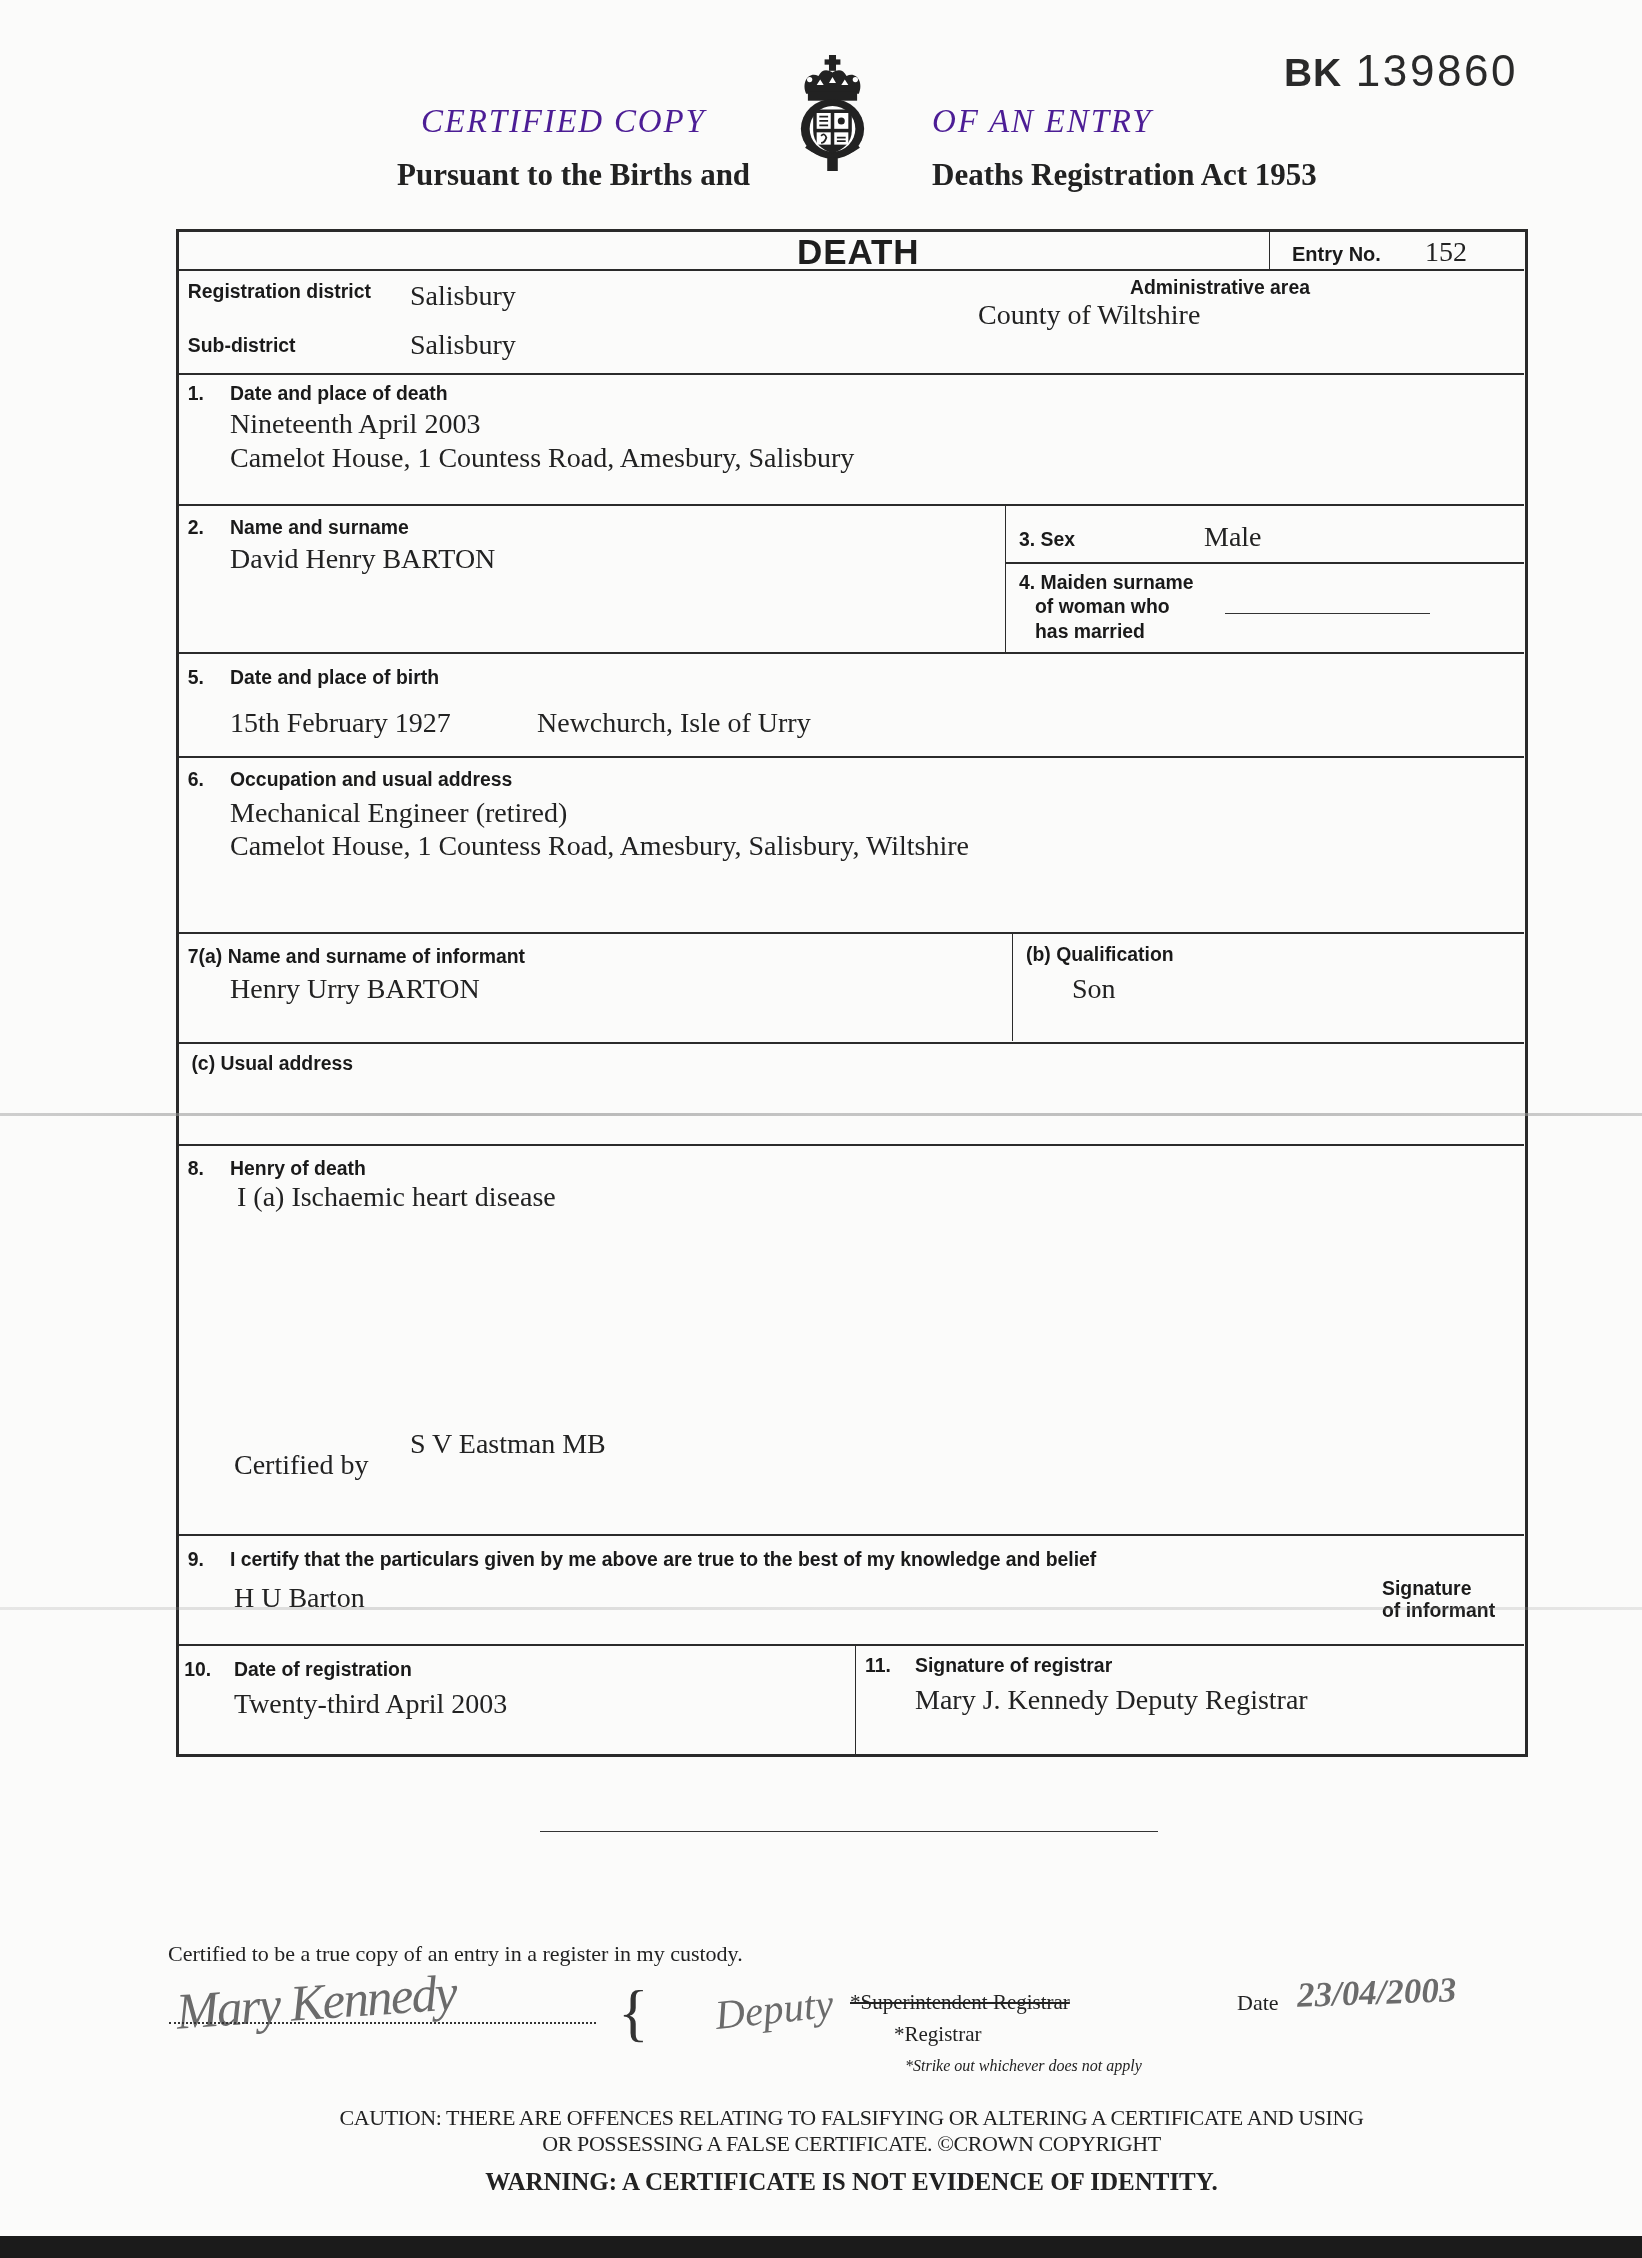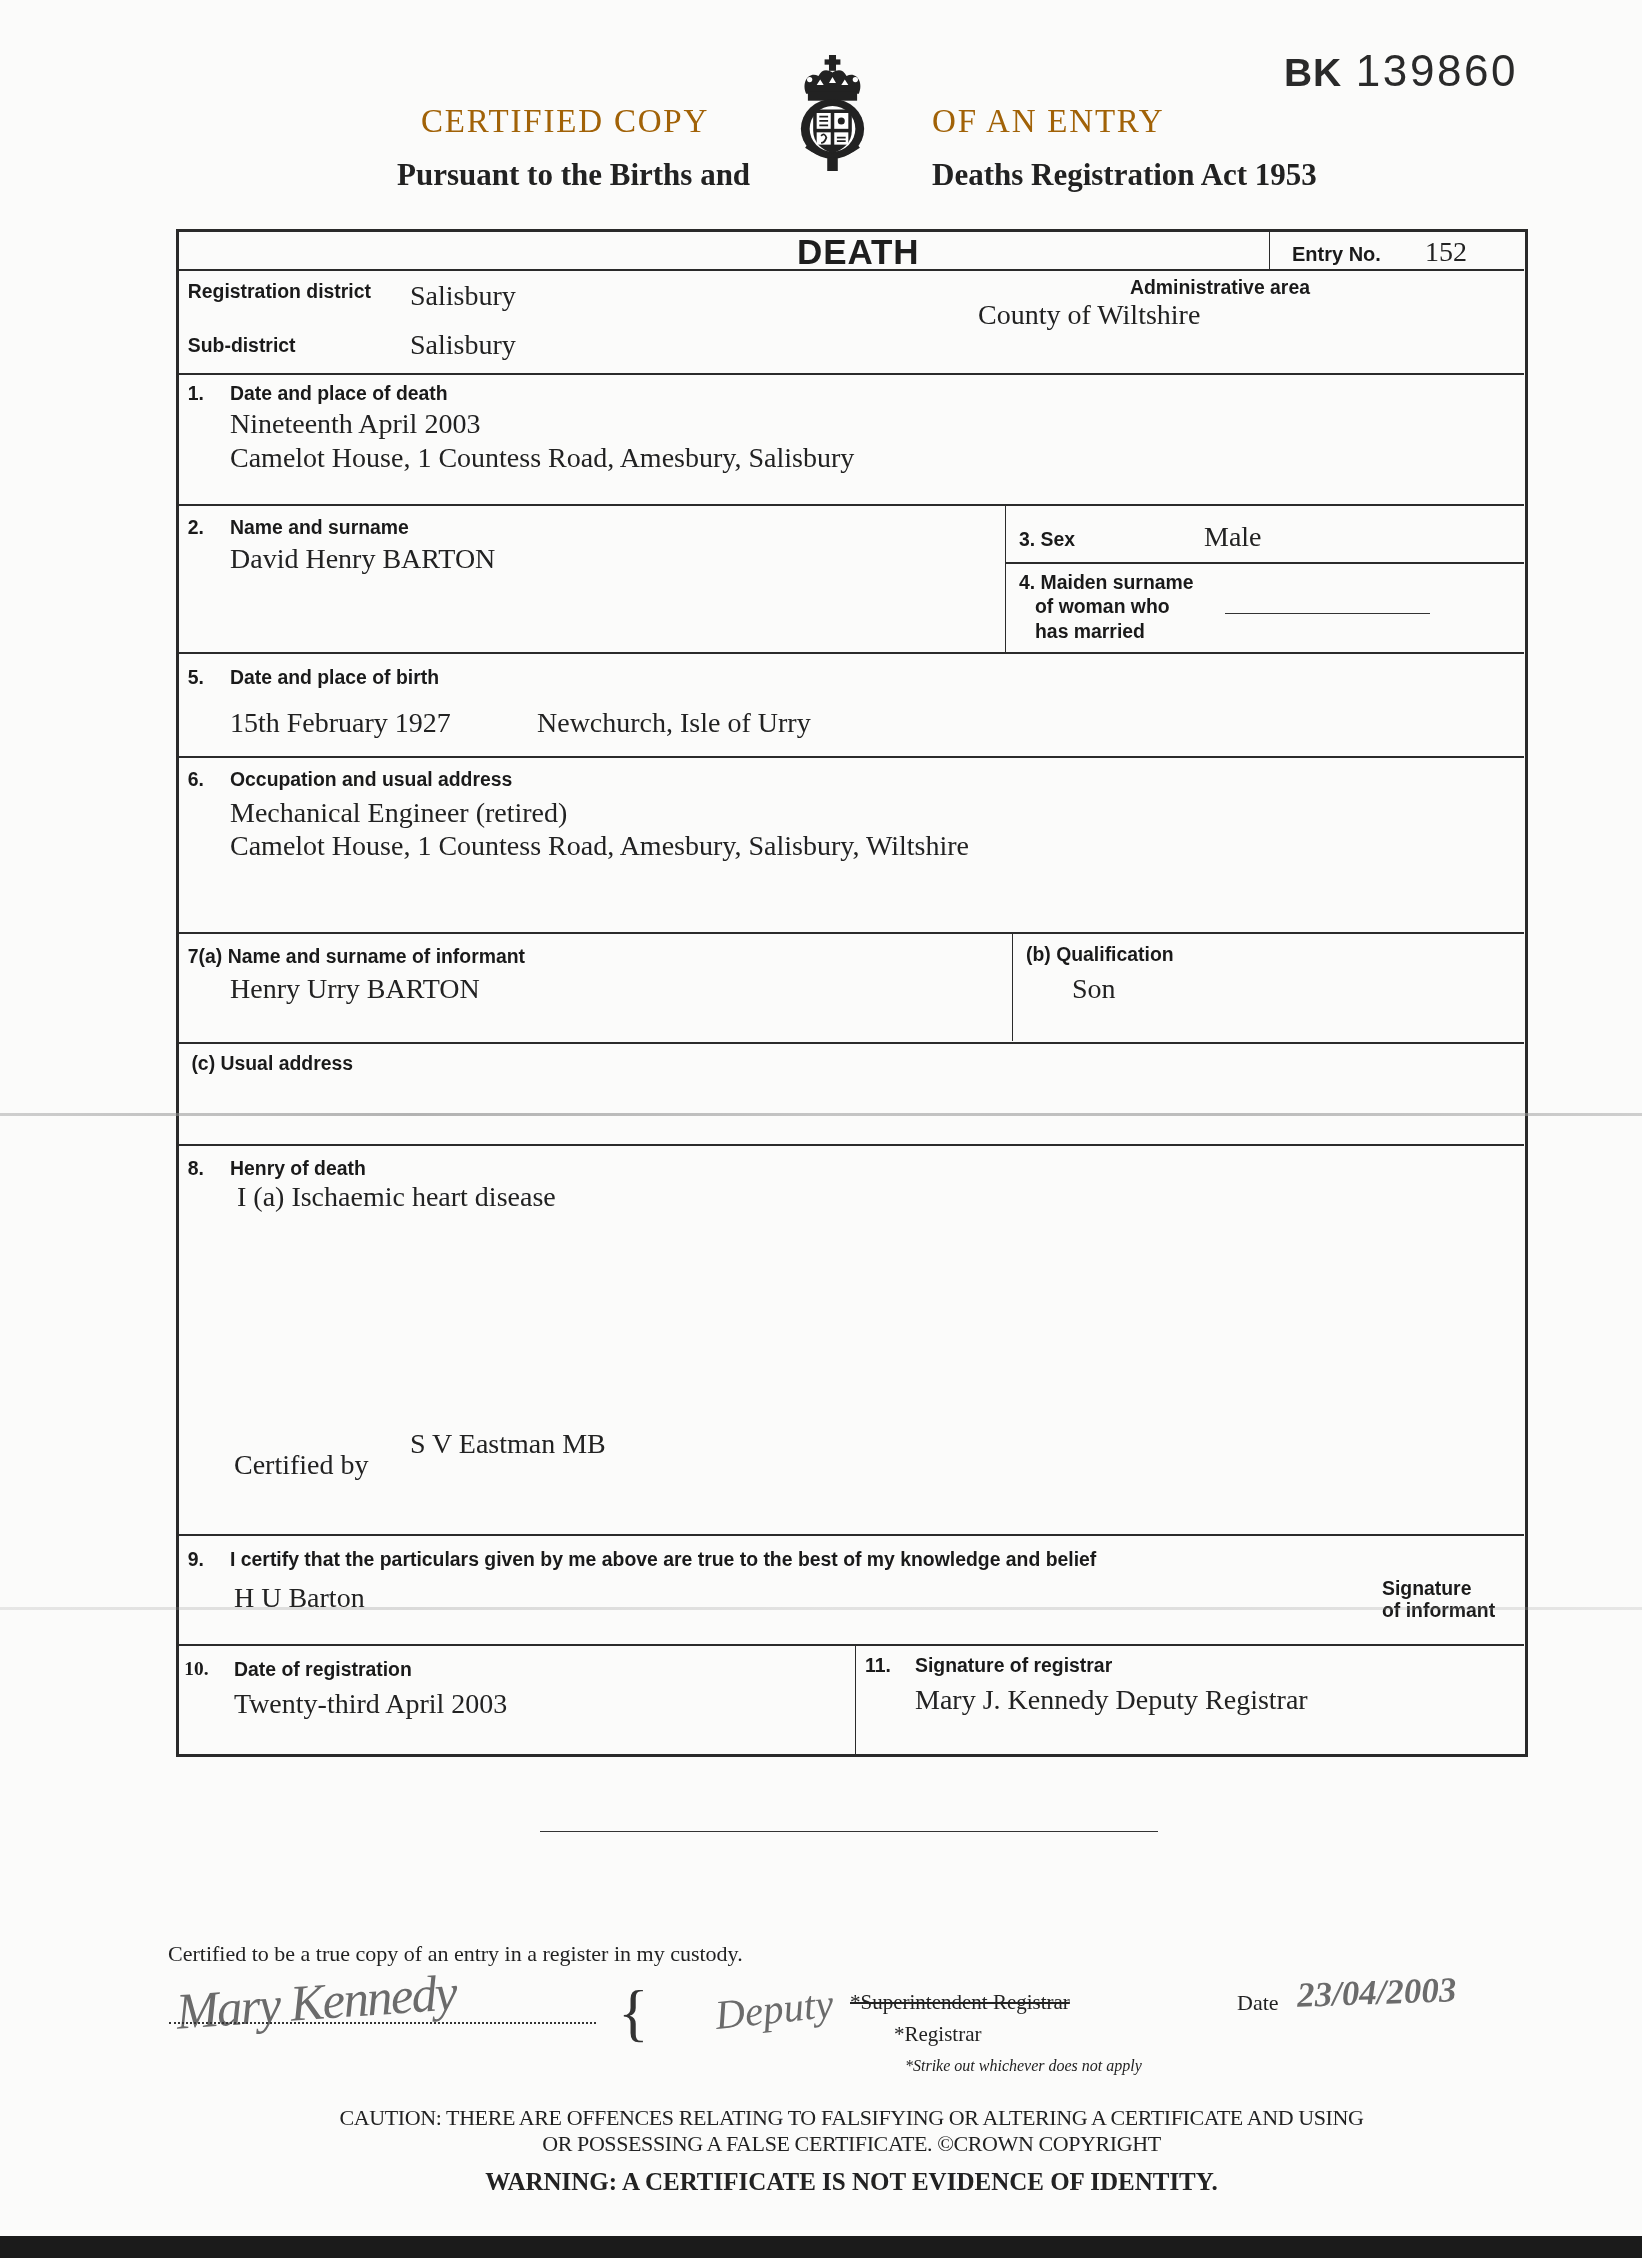--- a/index.html
+++ b/index.html
@@ -8,21 +8,21 @@
     background: #fbfbfa;
     font-family: "Liberation Serif", serif;
     color: #1e1e1e;
   }
   .abs { position: absolute; }
 
   
   #serial { left: 1284px; top: 46px; font-size: 44px; letter-spacing: 2.6px; color: #2a2a2a; }
   #serial .prefix { font-family: "Liberation Sans", sans-serif; font-weight: bold; font-size: 39px; letter-spacing: 0.9px; }
   #serial .num { font-family: "Liberation Sans", sans-serif; font-weight: normal; font-size: 44px; }
-  .hdr-line1 { font-family: "Liberation Serif", serif; font-size: 33px; letter-spacing: 1.8px; top: 103px; color:#a16207; }
+  .hdr-line1 { font-family: "Liberation Serif", serif; font-size: 33px; letter-spacing: 1.8px; top: 103px; color:#4c1d95;font-style:italic; }
   .hdr-line2 { font-family: "Liberation Serif", serif; font-weight: bold; font-size: 31px; top: 157px; color:#222; }
   #crest { left: 797px; top: 55px; width: 71px; height: 116px; }
 
   
   #form {
     left: 176px; top: 229px; width: 1352px; height: 1528px;
     border: 3.5px solid #2a2a2a; box-sizing: border-box;
   }
   .hline { position: absolute; height: 0; border-top: 2.6px solid #2b2b2b; }
   .vline { position: absolute; width: 0; border-left: 1.8px solid #2b2b2b; }
@@ -144,21 +144,21 @@
   <div class="val" style="left:231px; top:1196px;">S V Eastman MB</div>
   <div class="hline" style="left:0; top:1302px; width:1345px;"></div>
 
   <div class="lbl" style="left:8.8px; top:1316px;">9.</div>
   <div class="lbl" style="left:51px; top:1316px;">I certify that the particulars given by me above are true to the best of my knowledge and belief</div>
   <div class="val" style="left:55px; top:1350px;">H U Barton</div>
   <div class="lbl" style="left:1203px; top:1345px;">Signature</div>
   <div class="lbl" style="left:1203px; top:1367px;">of informant</div>
   <div class="hline" style="left:0; top:1412px; width:1345px;"></div>
 
-  <div class="lbl" style="left:5.3px; top:1426px;font-family:Liberation Serif, serif;">10.</div>
+  <div class="lbl" style="left:5.3px; top:1426px;">10.</div>
   <div class="lbl" style="left:55px; top:1426px;">Date of registration</div>
   <div class="val" style="left:55px; top:1456px;">Twenty-third April 2003</div>
   <div class="vline" style="left:676px; top:1412px; height:111px;"></div>
   <div class="lbl" style="left:686px; top:1422px;">11.</div>
   <div class="lbl" style="left:736px; top:1422px;">Signature of registrar</div>
   <div class="val" style="left:736px; top:1452px;">Mary J. Kennedy  Deputy Registrar</div>
 </div>
 
 <div class="fold" style="left:0; top:1113px; width:1643px;"></div>
 <div class="fold" style="left:0; top:1607px; width:1643px; opacity:0.25;"></div>

